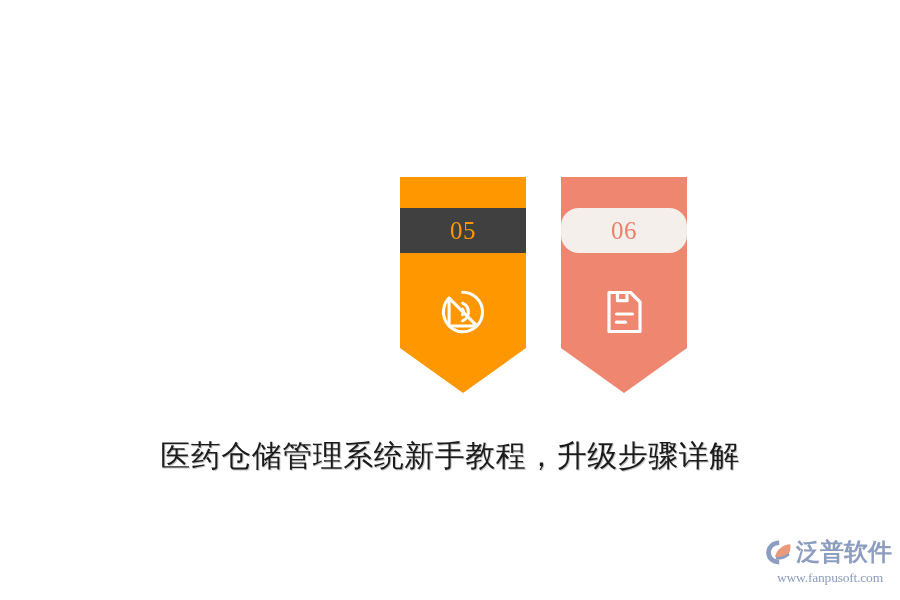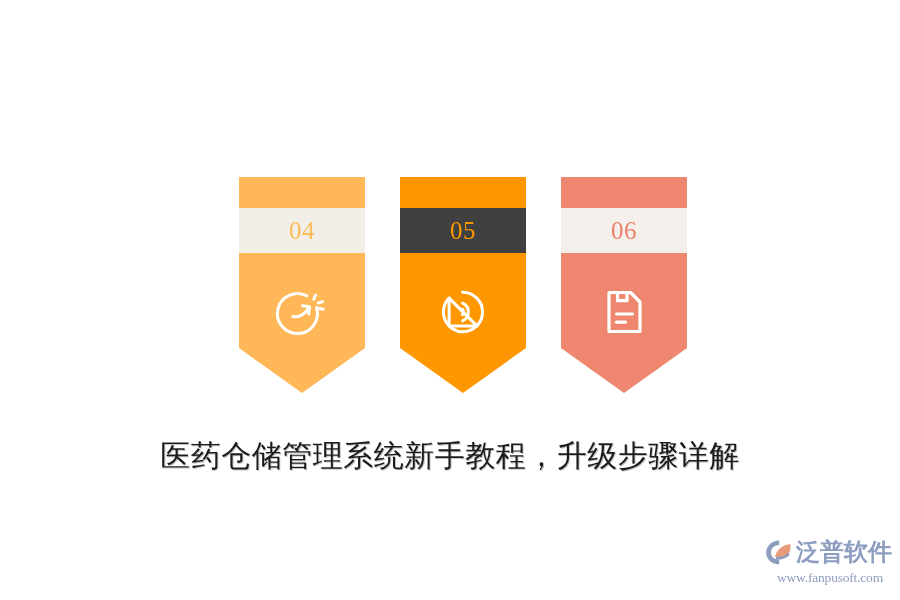--- a/index.html
+++ b/index.html
@@ -137,55 +137,39 @@
     width: 132px;
   }
 </style>
 </head>
 <body>
 
 <div id="canvas" style="background: rgb(255, 255, 255);">
 
   <div class="banner-row">
 
-    <div class="banner" id="banner-0">
-      <div class="banner-shape" style="background: rgb(255, 183, 87);"></div>
-      <div class="banner-numband" style="background: rgb(242, 239, 233);">
-        <span class="banner-number" style="color: rgb(253, 186, 85);">04</span>
-      </div>
-      <div class="banner-icon">
-        <svg width="56" height="56" viewBox="0 0 56 56" fill="none" stroke="#ffffff" stroke-width="3" stroke-linecap="round" stroke-linejoin="round">
-          <path d="M42.5 23.5a20 20 0 1 1 -9.6 -11.6"></path>
-          <path d="M19 32.5c6.5 1.2 11.8 -2.4 15.6 -8.4"></path>
-          <path d="M28.6 21.8 L35.6 22.8 L34.8 29.9"></path>
-          <path d="M39.8 15.2 L41.6 11.2"></path>
-          <path d="M44.3 19.0 L48.6 17.6"></path>
-          <path d="M44.9 24.6 L49.2 25.2"></path>
-        </svg>
-      </div>
-    </div>
 
     <div class="banner" id="banner-1">
       <div class="banner-shape" style="background: rgb(255, 152, 0);"></div>
       <div class="banner-numband" style="background: #404040;">
         <span class="banner-number" style="color: rgb(255, 152, 0);">05</span>
       </div>
       <div class="banner-icon">
         <svg width="56" height="56" viewBox="0 0 56 56" fill="none" stroke="#ffffff" stroke-width="3" stroke-linecap="round" stroke-linejoin="round">
           <path d="M27.5 8.2a19.8 19.8 0 0 1 0.5 39.6 19.8 19.8 0 0 1 -13.9 -33.7"></path>
           <path d="M14.1 14.1 L14.1 41.9 L41.9 41.9 Z"></path>
           <path d="M27.6 19.2a9.6 9.6 0 0 1 0 17.6"></path>
           <path d="M27.4 25.2a4 4 0 0 1 0 5.6"></path>
         </svg>
       </div>
     </div>
 
     <div class="banner" id="banner-2">
       <div class="banner-shape" style="background: rgb(238, 134, 112);"></div>
-      <div class="banner-numband" style="background: rgb(245, 239, 236);">
+      <div class="banner-numband" style="background: rgb(245, 239, 236); border-radius: 18px;">
         <span class="banner-number" style="color: rgb(237, 127, 104);">06</span>
       </div>
       <div class="banner-icon">
         <svg width="50" height="56" viewBox="0 0 50 56" fill="none" stroke="#ffffff" stroke-width="3.2" stroke-linecap="round" stroke-linejoin="round">
           <path d="M10 8.5h21.5L41 18v29.5H10Z" rx="3"></path>
           <path d="M18.5 8.5v8.2h9.5V8.5"></path>
           <path d="M17.5 30h16"></path>
           <path d="M17.5 38.2h9"></path>
         </svg>
       </div>

